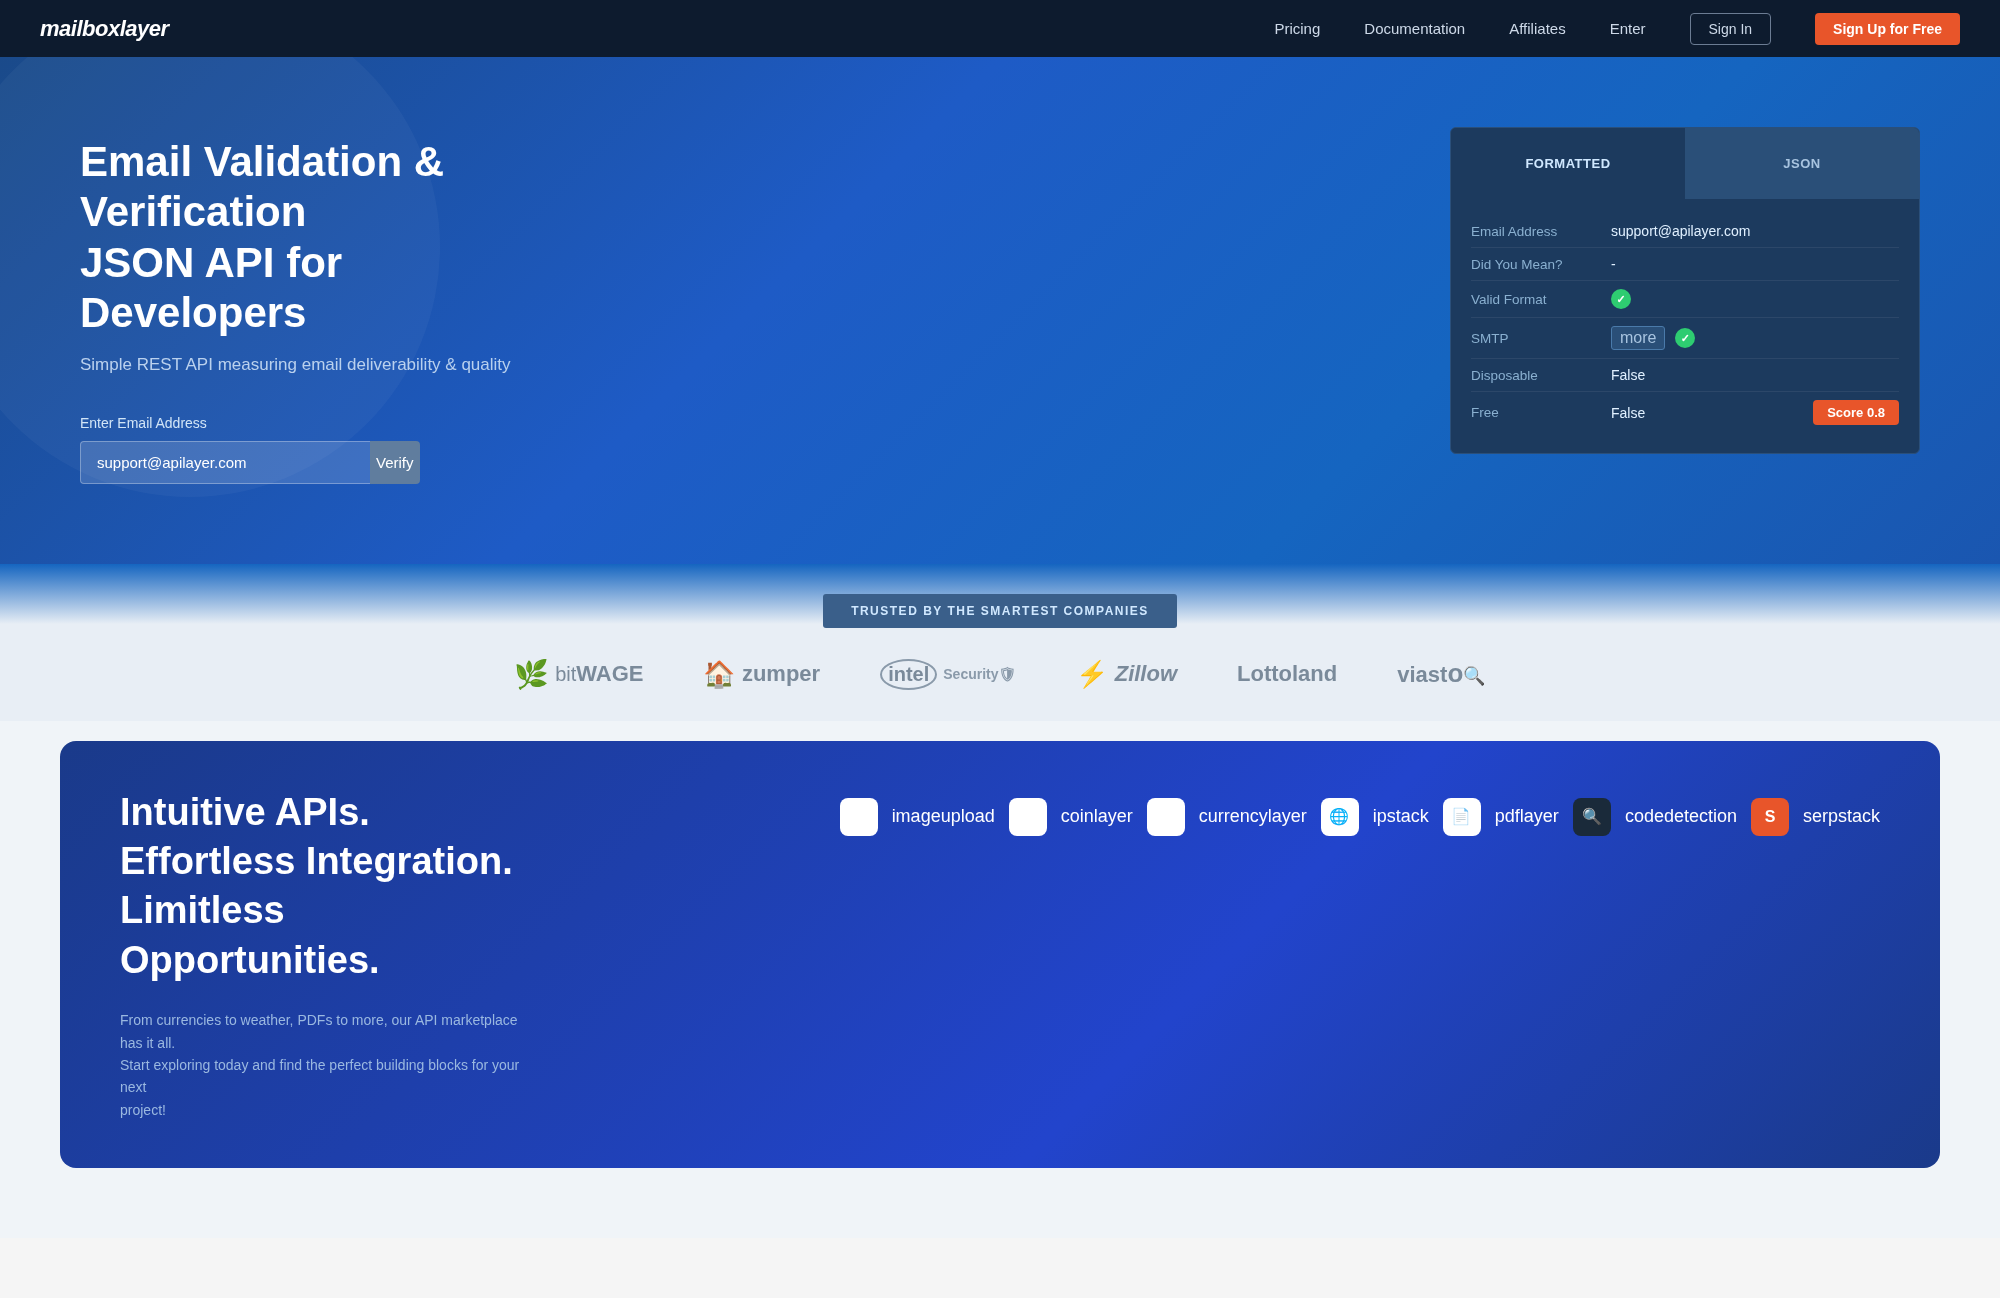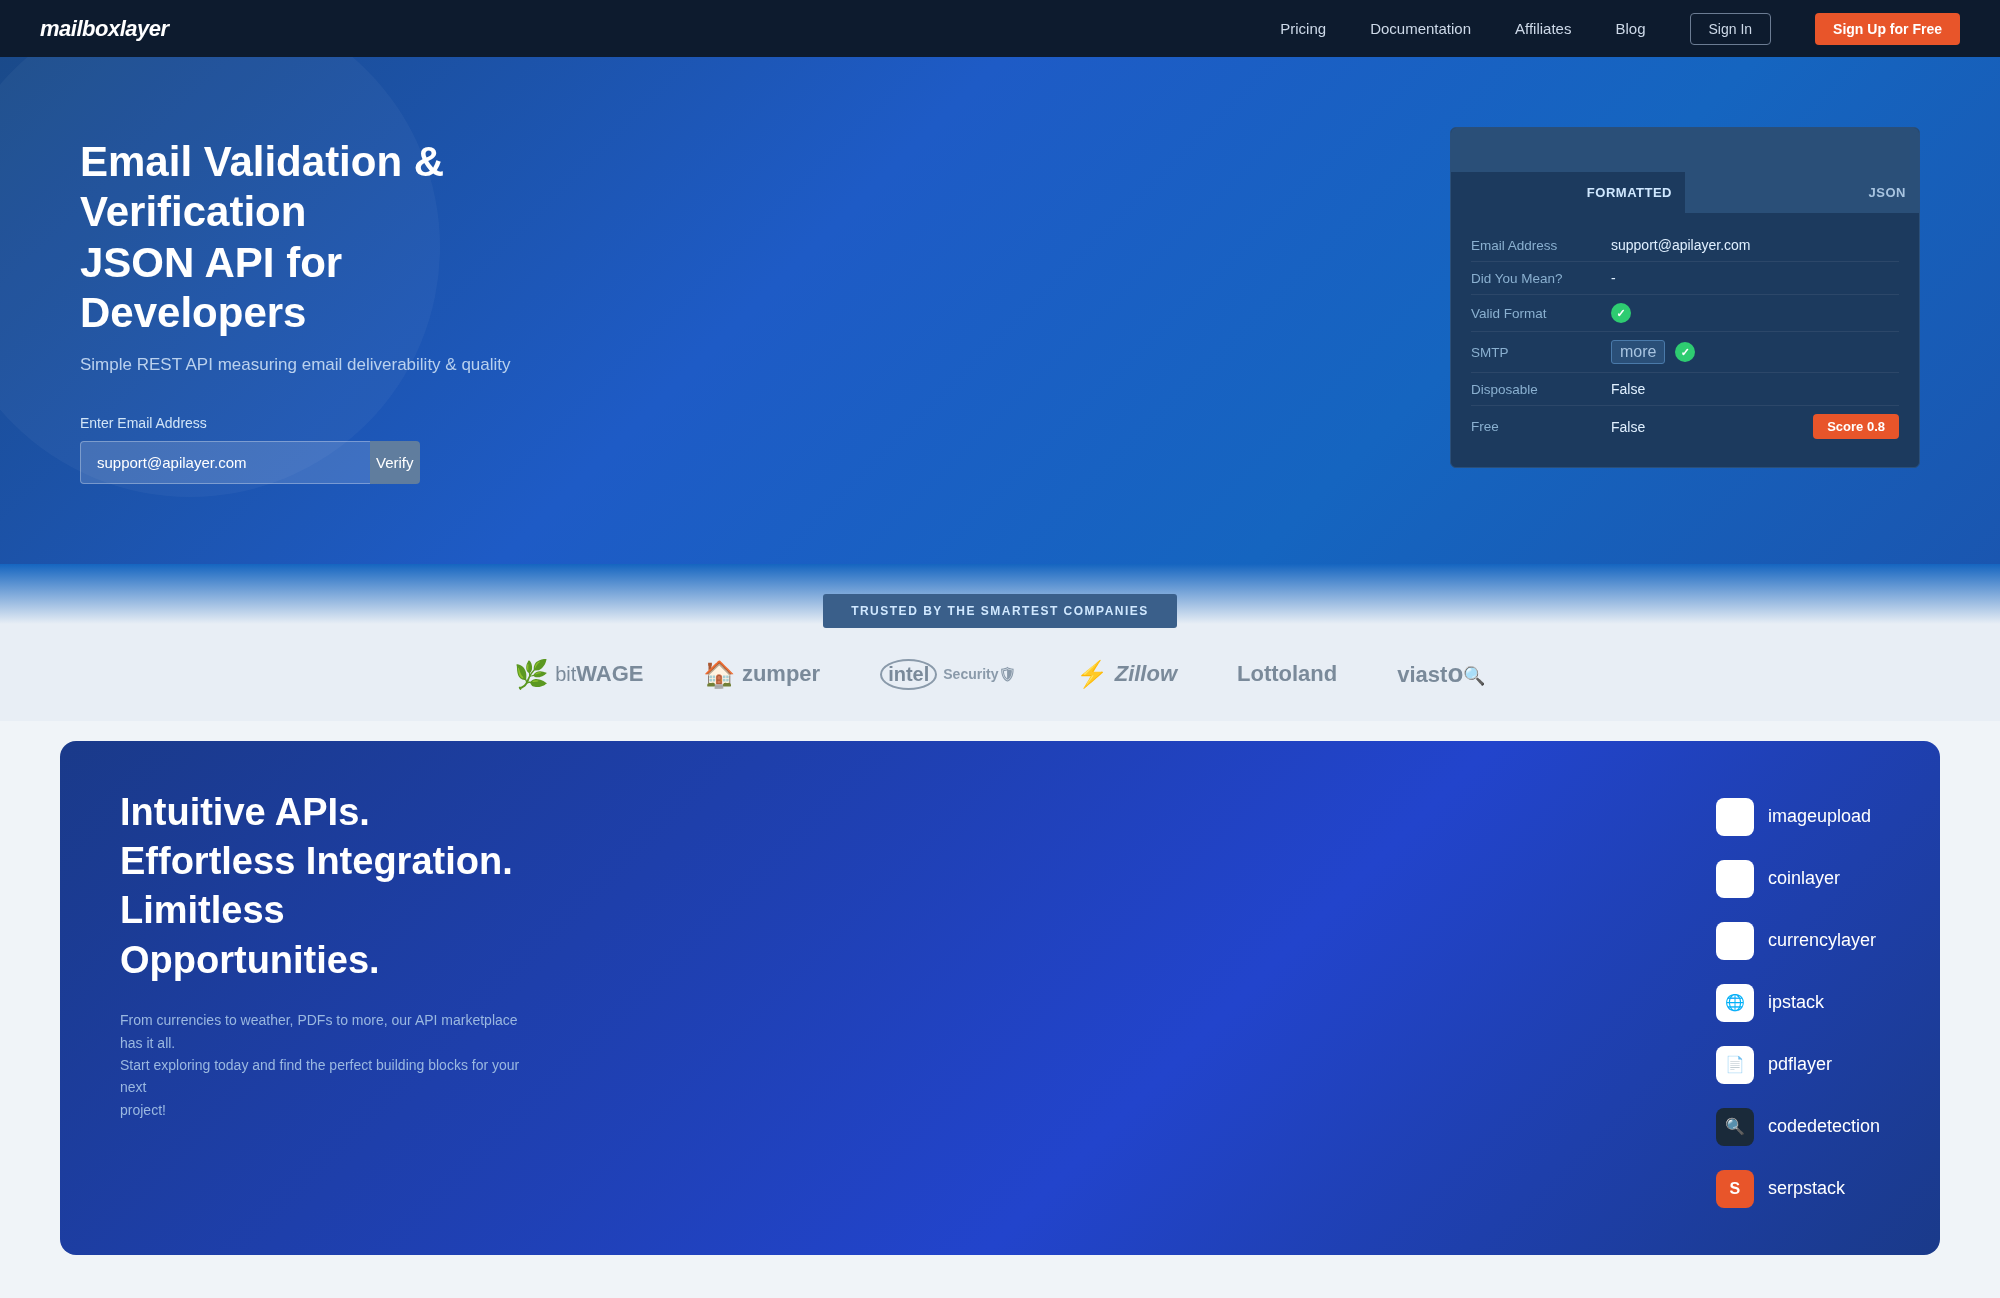--- a/index.html
+++ b/index.html
@@ -128,28 +128,27 @@
       min-width: 420px;
       overflow: hidden;
       margin-top: 10px;
     }
     .result-tabs {
       display: flex;
       background: #2a4f78;
     }
     .result-tab {
       flex: 1;
-      text-align: right;
-      padding: 13px;
+      text-align: center;
+      padding: 28px;
       font-size: 13px;
       font-weight: 600;
       letter-spacing: 0.5px;
       color: #a8c4e0;
       cursor: pointer;
-      margin-top: 44px;
     }
     .result-tab.active {
       background: #1c3a5e;
       color: #d0e8ff;
     }
     .result-body {
       padding: 16px 20px 20px;
     }
     .result-row {
       display: flex;
@@ -258,22 +257,22 @@
       line-height: 1.3;
       margin-bottom: 24px;
     }
     .bottom-desc {
       color: #9ab8e0;
       font-size: 14px;
       line-height: 1.6;
     }
     .bottom-right {
       display: flex;
-      flex-direction: column;
-      gap: 24px;
+      flex-direction: row;
+      gap: 14px;
       padding-top: 10px;
     }
     .api-item {
       display: flex;
       align-items: center;
       gap: 14px;
       color: #fff;
       font-size: 18px;
       font-weight: 500;
     }
@@ -293,21 +292,21 @@
   </style>
 </head>
 <body>
 
 <nav>
   <span class="nav-logo">mailboxlayer</span>
   <div class="nav-links">
     <a href="#" class="nav-link">Pricing</a>
     <a href="#" class="nav-link">Documentation</a>
     <a href="#" class="nav-link">Affiliates</a>
-    <a href="#" class="nav-link">Blog</a>
+    <a href="#" class="nav-link">Enter</a>
     <button class="btn-signin">Sign In</button>
     <button class="btn-signup">Sign Up for Free</button>
   </div>
 </nav>
 
 <section class="hero">
   <div class="hero-left">
     <h1 class="hero-title">Email Validation &amp; Verification<br>JSON API for Developers</h1>
     <p class="hero-subtitle">Simple REST API measuring email deliverability &amp; quality</p>
     <p class="hero-input-label">Enter Email Address</p>

